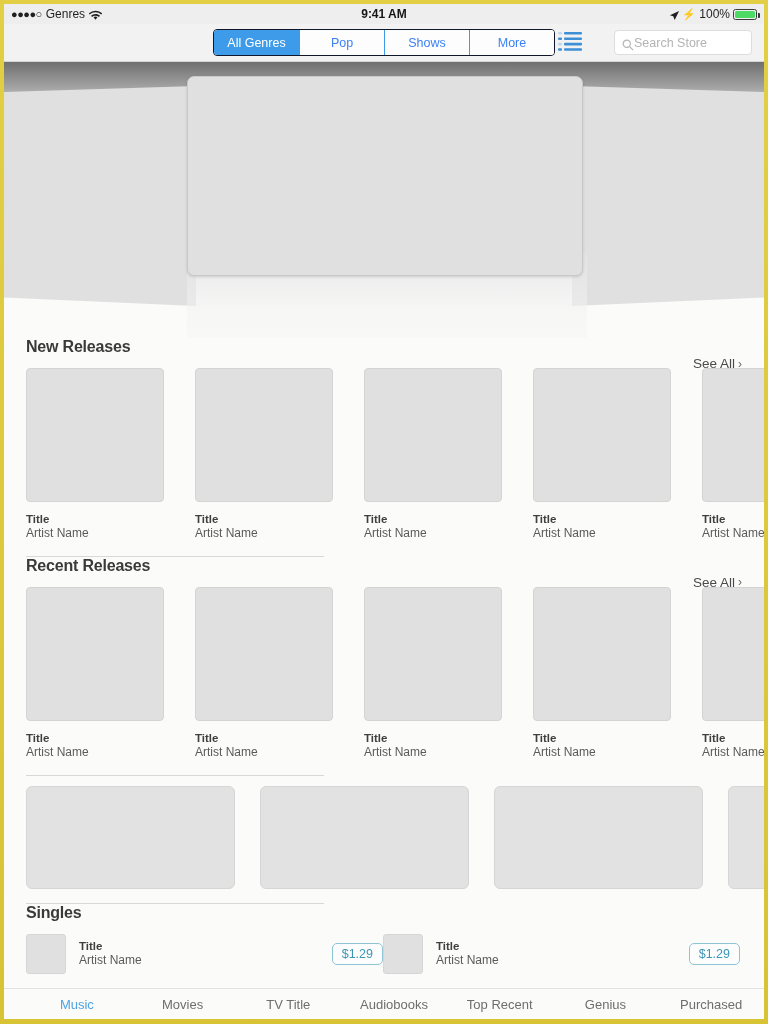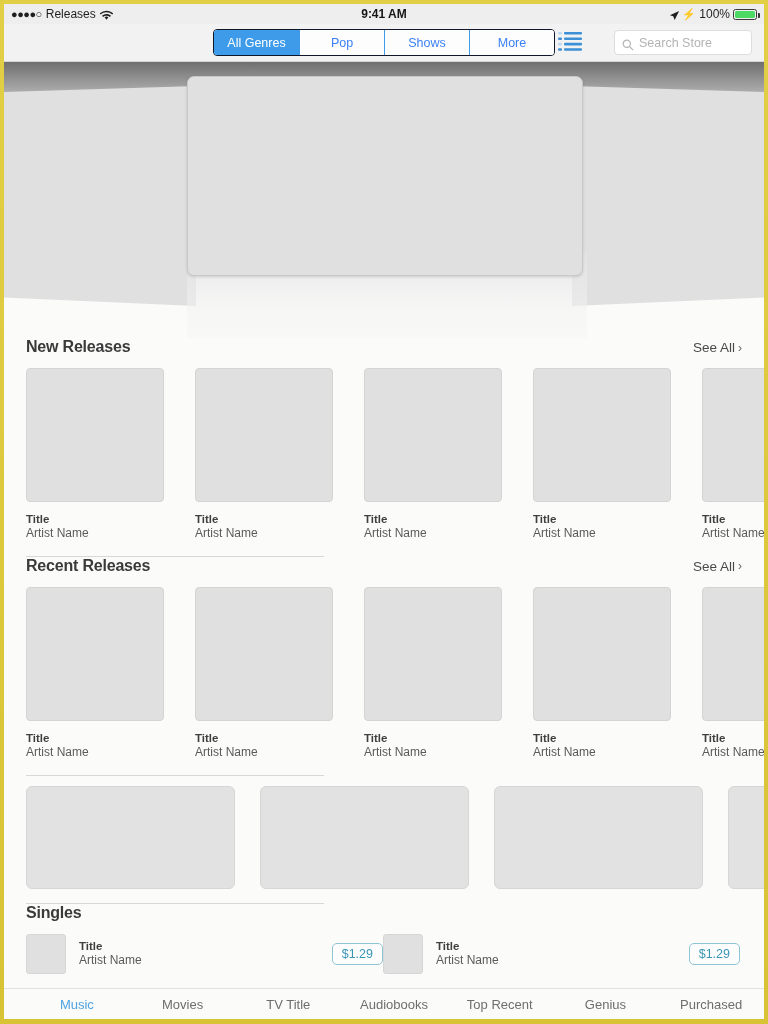--- a/index.html
+++ b/index.html
@@ -97,21 +97,21 @@
   #listbtn {
     position:absolute; left: 554px; top: 6px;
     width: 24px; height: 22px;
   }
   #searchwrap {
     position:absolute; right: 12px; top: 6px;
     width: 138px; height: 25px;
     background: #ffffff;
     border: 1px solid #dddddd;
     border-radius: 4px;
-    display: flex; align-items: center; gap: 5px;
+    display: flex; align-items: center; 
     padding: 0 7px;
   }
   .search-ico { width:12px; height:12px; flex:none; }
   #searchwrap .ph { font-size: 12.5px; color: #b3b3b3; }
 
   
   #hero {
     position: relative;
     height: 276px;
     background: #fbfbfa;
@@ -142,20 +142,21 @@
     box-shadow: 0 1px 3px rgba(0,0,0,.14);
   }
 
   
   #body { position: relative; background: #fbfbfa; }
 
   .section { position: relative; padding: 0 0 0 22px; }
   .sec-head {
     display:flex; align-items: baseline; height: 30px;
     padding-right: 22px;
+    flex-direction: column;
   }
   .sec-title {
     font-size: 16px; font-weight: bold; color: #3a3a3a;
     letter-spacing: -0.2px;
   }
   .see-all {
     margin-left: auto; font-size: 13.5px; color: #4a4a4a;
     display:flex; align-items:center; gap:3px;
   }
   .see-all .chev { font-size: 12px; color: #6a6a6a; }
@@ -229,21 +230,21 @@
 </style>
 </head>
 <body>
 
 <div id="frame">
 <div id="device">
 
   <div id="statusbar">
     <div class="sb-left">
       <span class="dots">●●●●○</span>
-      <span class="carrier">Releases</span>
+      <span class="carrier">Genres</span>
       <span class="wifi-ico">
         <svg viewBox="0 0 16 12" width="13" height="11">
               <path d="M8 11.2 5.6 8.3a3.6 3.6 0 0 1 4.8 0L8 11.2Z" fill="#1f1f1f"></path>
               <path d="M8 6.2c-1.6 0-3.1.6-4.2 1.6l-1.3-1.5A8.2 8.2 0 0 1 8 4.1c2.2 0 4.1.8 5.5 2.2l-1.3 1.5A6.2 6.2 0 0 0 8 6.2Z" fill="#1f1f1f"></path>
               <path d="M8 2.1C5.3 2.1 2.8 3.1 1 4.9L-.3 3.4A11.9 11.9 0 0 1 8 0c3.2 0 6.1 1.3 8.3 3.4L15 4.9A10.1 10.1 0 0 0 8 2.1Z" fill="#1f1f1f"></path>
             </svg>
       </span>
     </div>
     <div class="sb-center">9:41 AM</div>
     <div class="sb-right">

